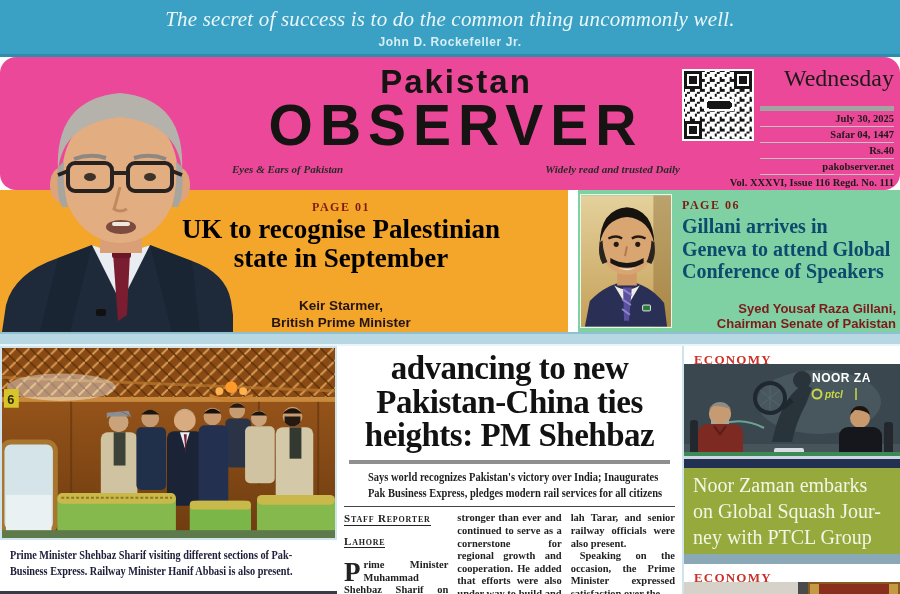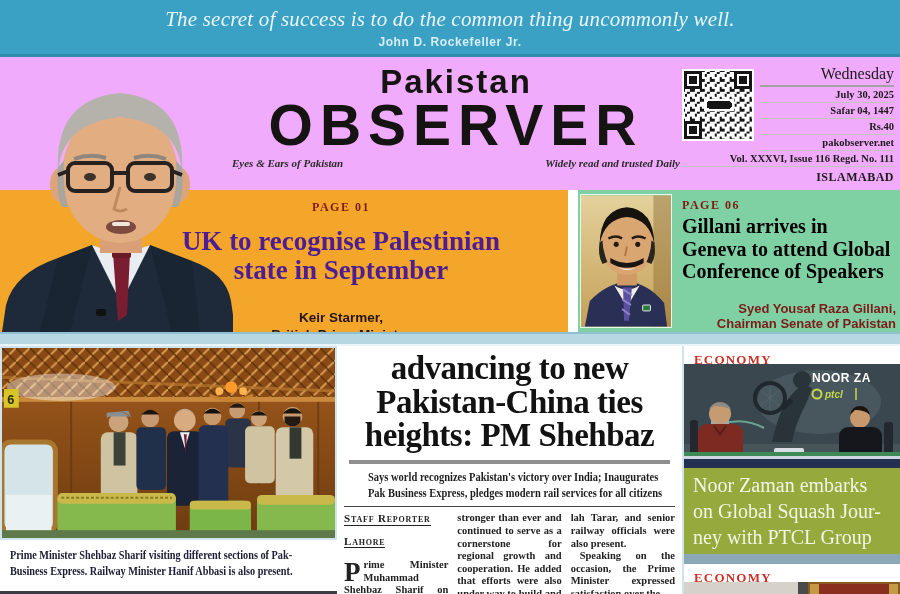--- a/index.html
+++ b/index.html
@@ -13,54 +13,54 @@
   
   .quote-banner {
     position:absolute; top:0; left:0; right:0; height:57px;
     background:#3aa1c4; border-bottom:3px solid #2e8cad;
     text-align:center; color:#eaf7fb;
   }
   .quote-text { font-size:21px; padding-top:7px; letter-spacing:0.2px;font-style:italic; }
   .quote-attr { font:bold 12px "Liberation Sans", sans-serif; color:#d7eef6; padding-top:3px; letter-spacing:0.6px; }
 
   
-  .masthead-band { position:absolute; top:57px; left:0; right:0; height:133px; background:#f0abfc; }
+  .masthead-band { position:absolute; top:57px; left:0; right:0; height:133px; background:#ec4899;border-radius:16px; }
   .masthead-center { position:absolute; left:228px; top:8px; width:456px; text-align:center; color:#161412; }
   .mh-top { font:900 33px "Liberation Sans", sans-serif; letter-spacing:2px; line-height:1; }
   .mh-main { font:900 57px "Liberation Sans", sans-serif; letter-spacing:7px; line-height:0.95; }
-  .mh-taglines { display:flex; justify-content:space-between; margin-top:5px; padding:0 4px;
+  .mh-taglines { display:flex; justify-content:space-between; margin-top:11px; padding:0 4px;
     font:bold italic 11px "Liberation Serif", serif; color:#2a2a2a; }
 
   
   .info-box { position:absolute; right:6px; top:8px; width:212px; color:#1d1a18; }
   .qr { position:absolute; left:0; top:4px; width:72px; height:72px; }
   .info-rows { margin-left:78px; text-align:right; }
-  .info-day { font-size:16px; border-bottom:2px solid #a3a3a3; padding-bottom:2px; }
+  .info-day { font-size:24px; border-bottom:5px solid #a3a3a3; padding-bottom:14px; }
   .info-row { font:bold 10.5px "Liberation Serif", serif; padding:2px 0; border-bottom:1px solid #c4c4c4; }
   .info-wide { margin-left:0; text-align:right; font:bold 10.5px "Liberation Serif", serif; padding:2px 0; border-bottom:1px solid #c4c4c4; margin-top:0; }
   .info-city { text-align:right; font:bold 12px "Liberation Serif", serif; padding-top:3px; letter-spacing:0.5px; }
 
   
   .starmer { position:absolute; left:0; top:57px; width:233px; height:275px; z-index:6; }
 
   
   .banners-row { position:absolute; top:190px; left:0; right:0; height:142px; }
   .teaser-left {
     position:absolute; left:0; top:0; width:568px; height:142px;
     background:#f4a62a; text-align:center; padding:10px 6px 0 120px; color:#43101c;
   }
   .page-label { font:bold 12px "Liberation Serif", serif; letter-spacing:1.5px; color:#7d1c12; }
-  .tl-headline { font:600 27px/1.08 "Liberation Serif", serif; color:#4c1d95; margin-top:12px; }
+  .tl-headline { font:600 27px/1.08 "Liberation Serif", serif; color:#000000; margin-top:0; }
   .tl-attr { font:bold 13.5px "Liberation Sans", sans-serif; color:#241414; margin-top:25px; line-height:1.25; }
   .teaser-right {
     position:absolute; left:578px; top:0; right:0; height:142px; background:#7fd1a3;
   }
   .gillani { position:absolute; left:2px; top:4px; width:92px; height:134px; border:1px solid #e8f6ee; }
   .tr-text { margin-left:102px; padding:8px 4px 0 2px; }
-  .tr-headline { font:600 20px/1.13 "Liberation Serif", serif; color:#000000; margin-top:2px; }
+  .tr-headline { font:600 20px/1.13 "Liberation Serif", serif; color:#0c4a6e; margin-top:2px; }
   .tr-attr { font:bold 13px/1.2 "Liberation Sans", sans-serif; color:#7d1a1a; margin-top:18px;text-align:right; }
 
   
   .divider-band { position:absolute; top:332px; left:0; right:0; height:14px;
     background:#b7d8e3; border-top:2px solid #8fc0d2; border-bottom:2px solid #e9f5f9; }
 
   
   .main-row { position:absolute; top:346px; left:0; right:0; bottom:0; background:#fff; }
 
   .lead-photo { position:absolute; left:0; top:0; width:337px; height:194px; border:2px solid #cfe4ec; }

